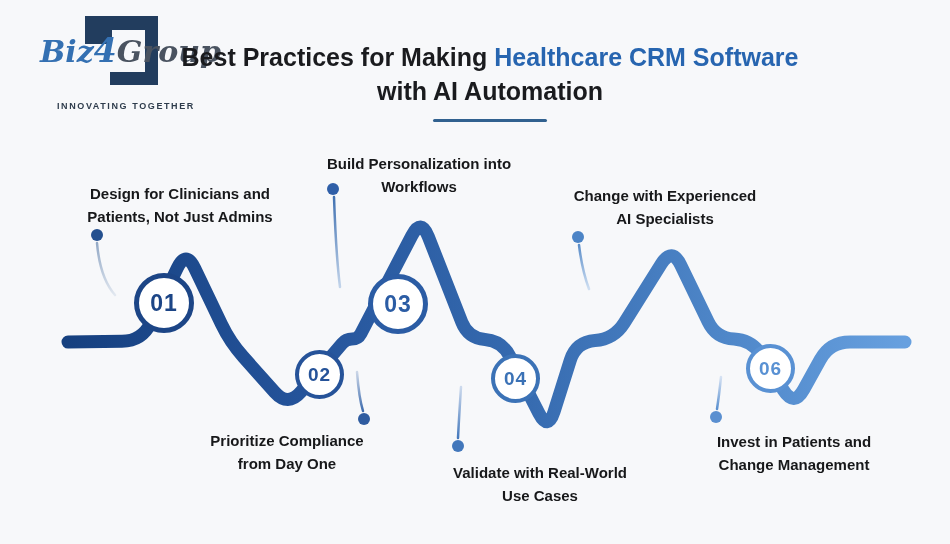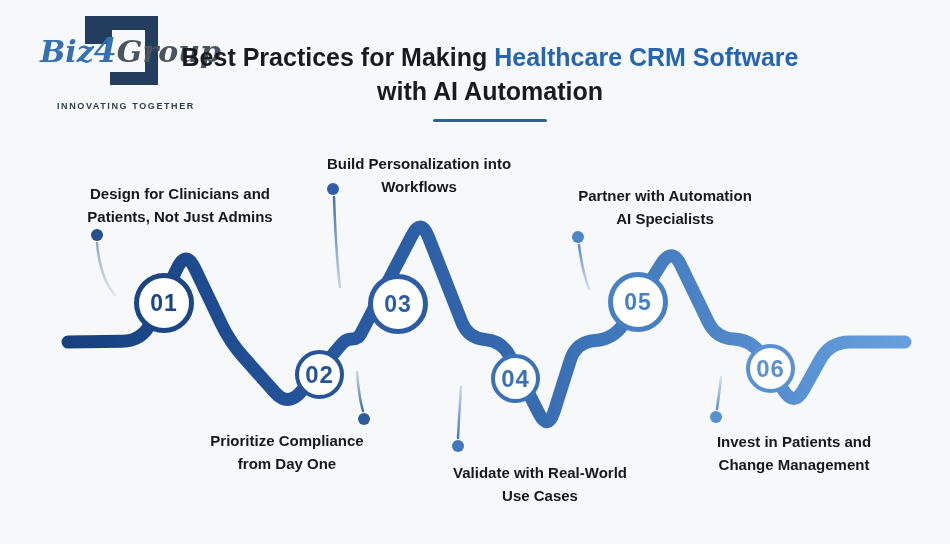--- a/index.html
+++ b/index.html
@@ -29,21 +29,21 @@
   }
   .title-underline{position:absolute;left:433px;top:119px;width:114px;height:3px;border-radius:2px;}
   
   .wave-svg{position:absolute;left:0;top:0;}
   .step-circle{
     position:absolute;background:#fff;border-style:solid;border-radius:50%;
     display:flex;align-items:center;justify-content:center;
     font-weight:700;letter-spacing:1px;box-sizing:border-box;
   }
   .step-circle.big{width:60px;height:60px;border-width:5px;font-size:23px;}
-  .step-circle.small{width:49px;height:49px;border-width:4px;font-size:24px;}
+  .step-circle.small{width:49px;height:49px;border-width:4px;font-size:19px;}
   .step-label{
     position:absolute;transform:translateX(-50%);text-align:center;
     font-size:15px;font-weight:700;color:#17181A;line-height:23px;white-space:nowrap;
   }
 </style>
 </head>
 <body>
 
 <div class="canvas" style="background: rgb(247, 248, 250);">
 
@@ -120,23 +120,20 @@
     </div>
   <div class="step-circle small" style="left: 295px; top: 350px; border-color: rgb(38, 83, 153); color: rgb(38, 83, 153);">
       <span>02</span>
     </div>
   <div class="step-circle big" style="left: 368px; top: 274px; border-color: rgb(43, 92, 164); color: rgb(43, 92, 164);">
       <span>03</span>
     </div>
   <div class="step-circle small" style="left: 491px; top: 354px; border-color: rgb(59, 114, 182); color: rgb(59, 114, 182);">
       <span>04</span>
     </div>
-  <div class="step-circle big" style="left: 608px; top: 272px; border-color: rgb(71, 129, 195); color: rgb(71, 129, 195);">
-      <span>05</span>
-    </div>
   <div class="step-circle small" style="left: 746px; top: 344px; border-color: rgb(89, 145, 211); color: rgb(89, 145, 211);">
       <span>06</span>
     </div>
 
   <div class="step-label" style="left:180px;top:182px;">
     <div>Design for Clinicians and</div>
     <div>Patients, Not Just Admins</div>
   </div>
   <div class="step-label" style="left:287px;top:429px;">
     <div>Prioritize Compliance</div>
@@ -144,21 +141,21 @@
   </div>
   <div class="step-label" style="left:419px;top:152px;">
     <div>Build Personalization into</div>
     <div>Workflows</div>
   </div>
   <div class="step-label" style="left:540px;top:461px;">
     <div>Validate with Real-World</div>
     <div>Use Cases</div>
   </div>
   <div class="step-label" style="left:665px;top:184px;">
-    <div>Partner with Automation</div>
+    <div>Change with Experienced</div>
     <div>AI Specialists</div>
   </div>
   <div class="step-label" style="left:794px;top:430px;">
     <div>Invest in Patients and</div>
     <div>Change Management</div>
   </div>
 
 </div>
 
 </body></html>

